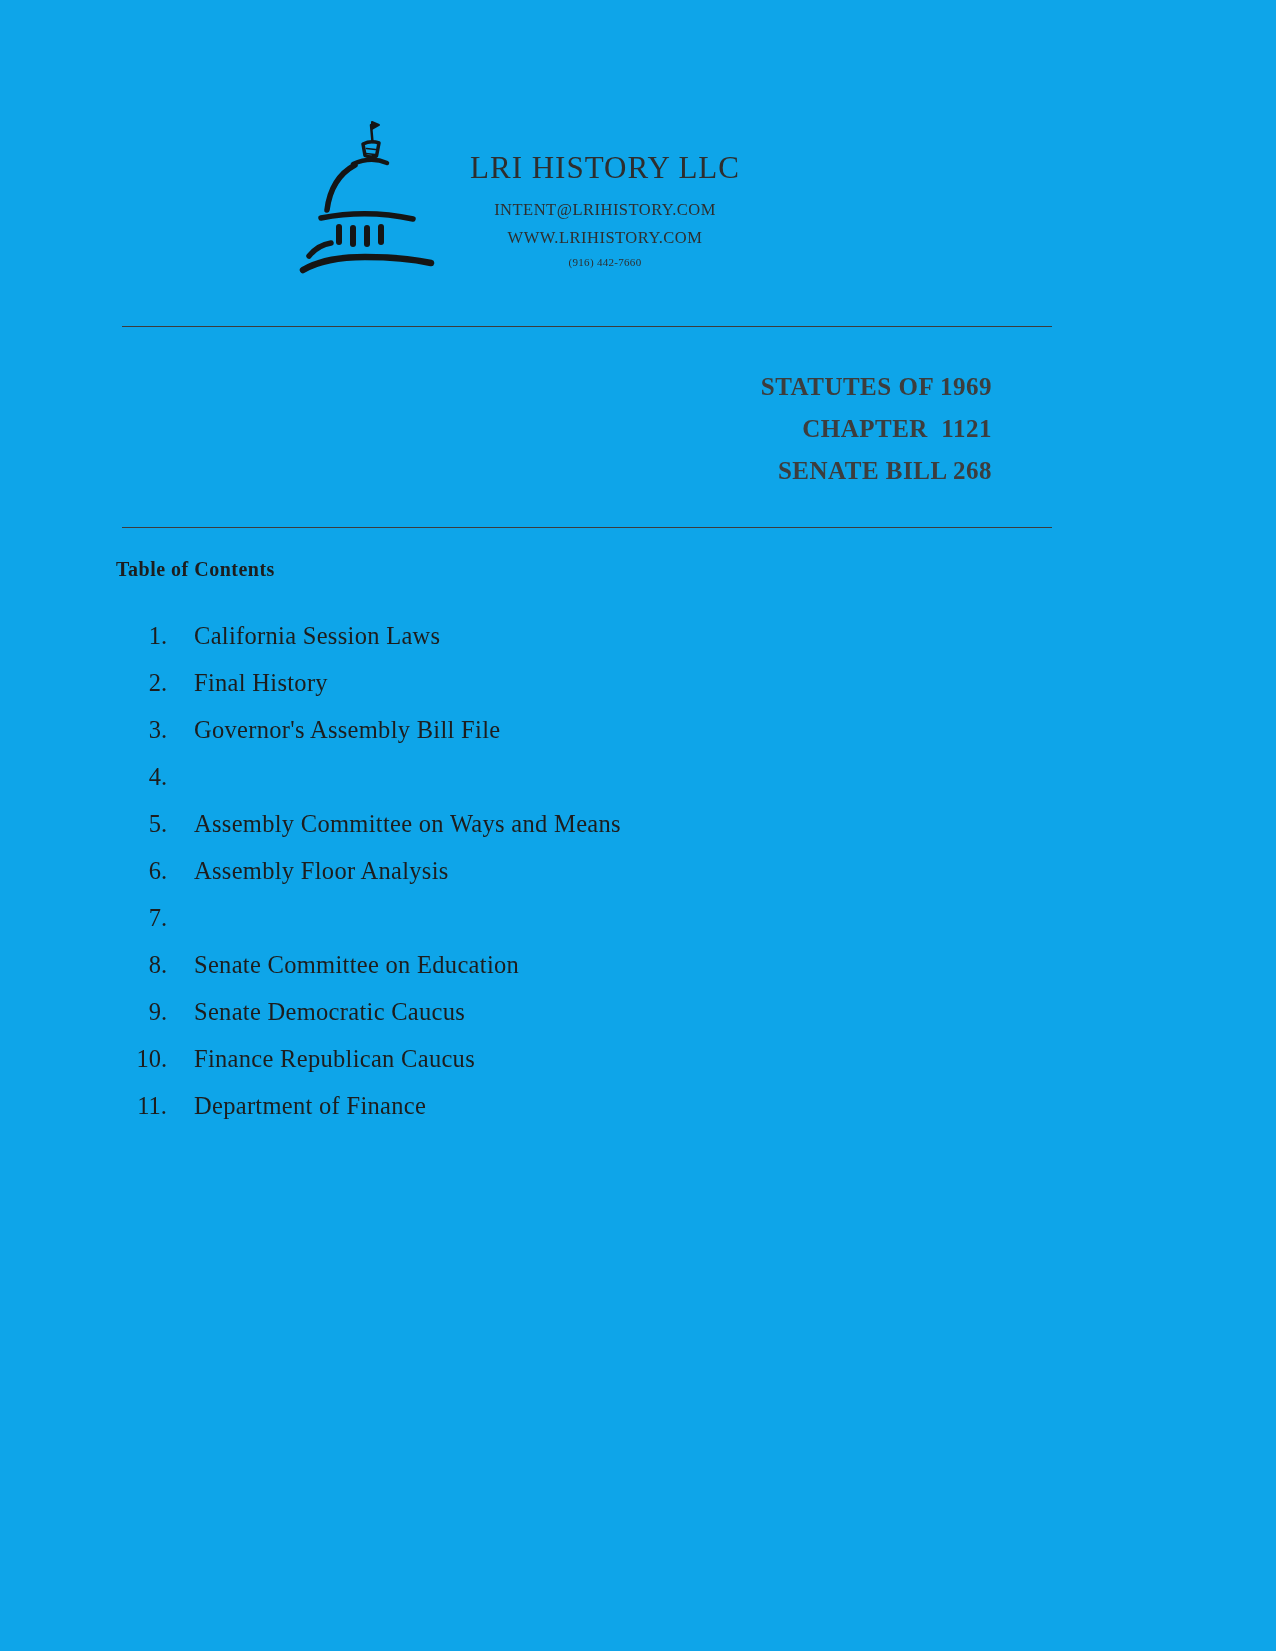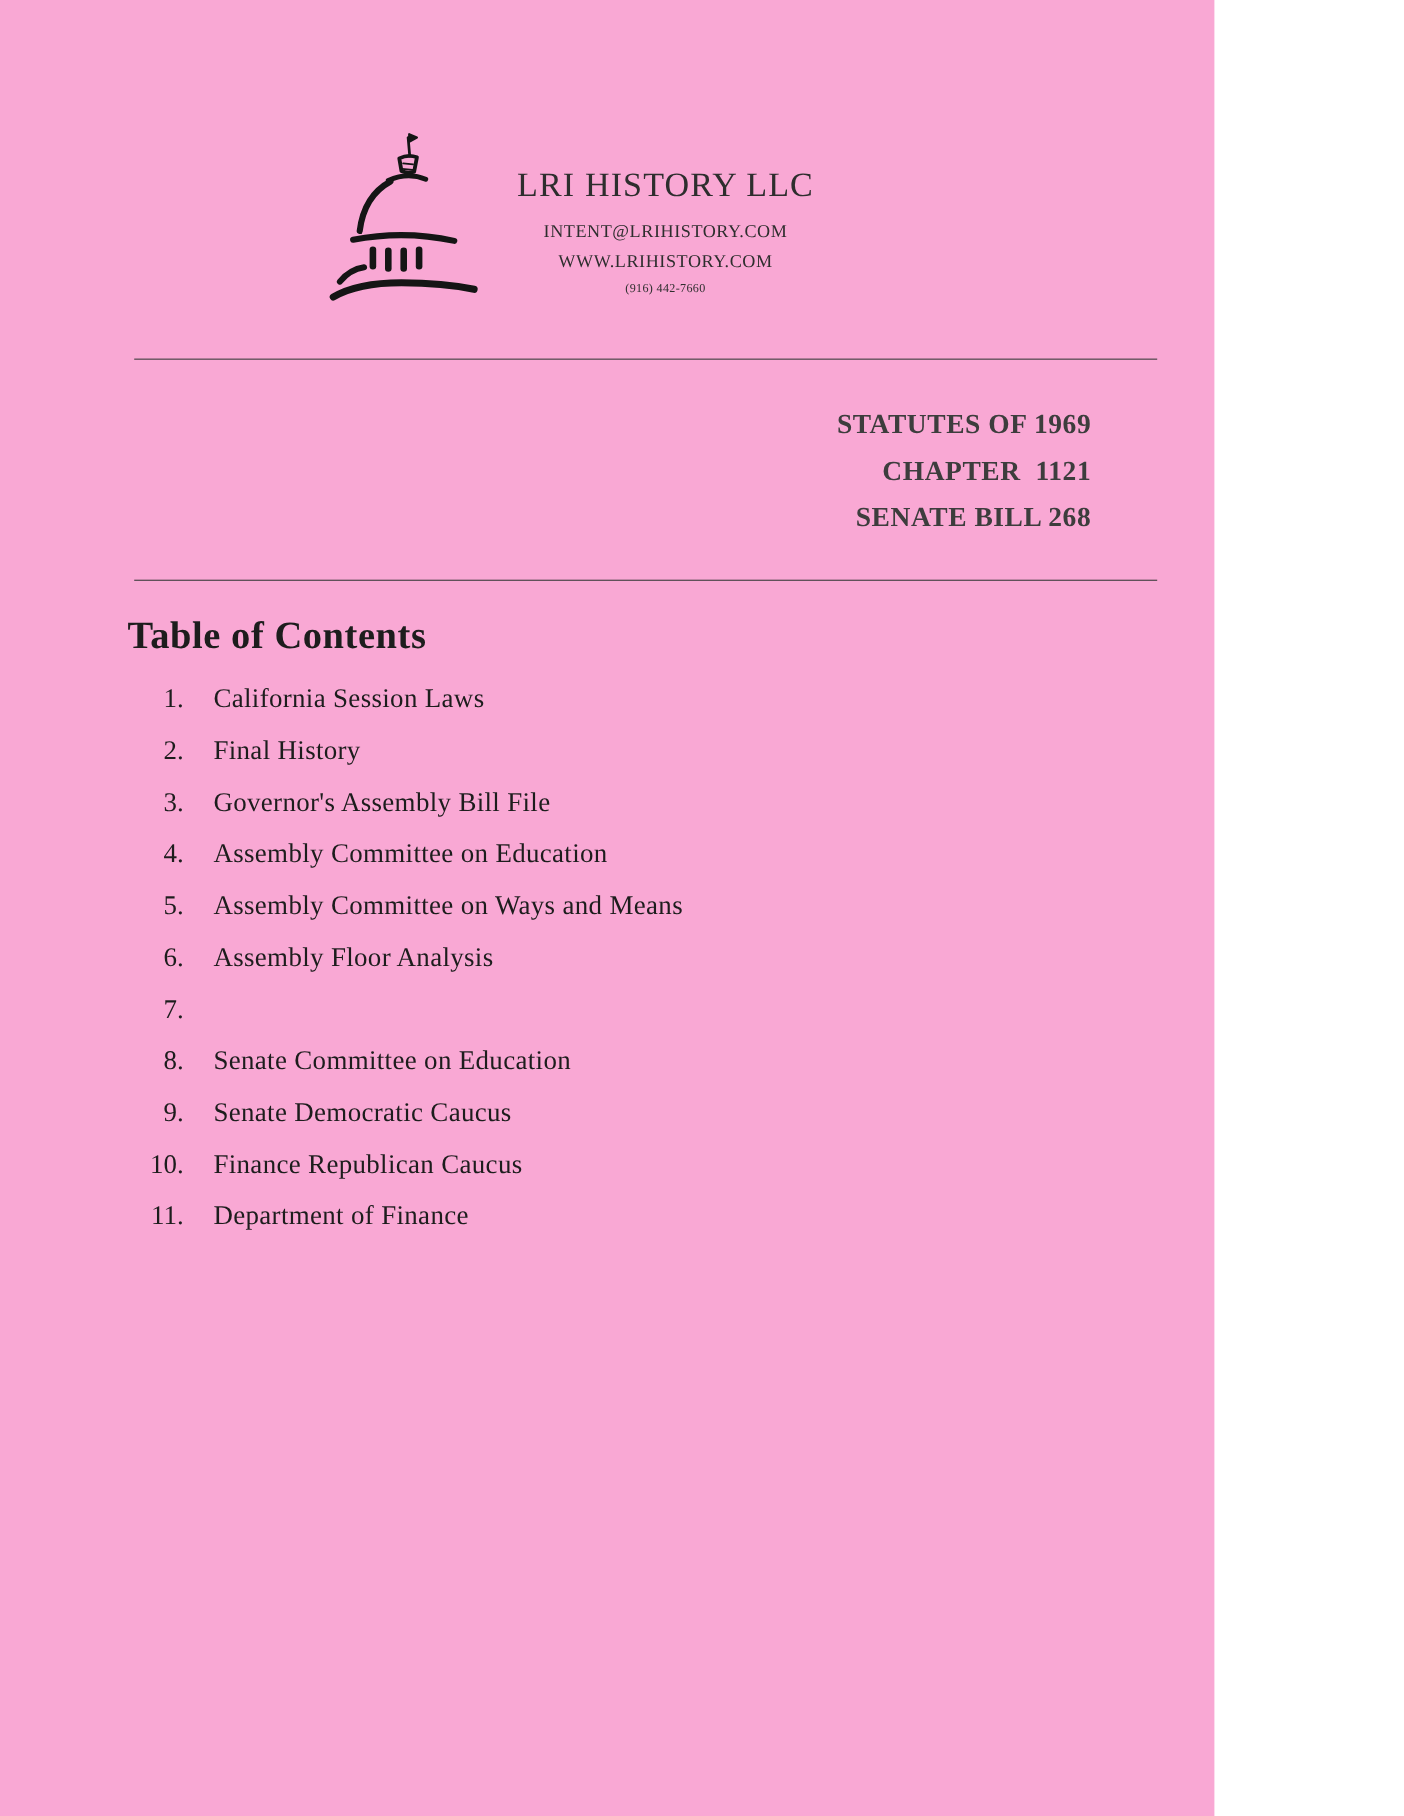--- a/index.html
+++ b/index.html
@@ -3,23 +3,23 @@
 <meta charset="utf-8">
 <style>
   * { margin: 0; padding: 0; box-sizing: border-box; }
   html, body { background: #ffffff; }
   body {
     font-family: "Liberation Serif", serif;
     color: #1a1a1a;
   }
   .page {
     position: relative;
-    width: 1104px;
+    width: 1276px;
     height: 1651px;
-    background: #f9a8d4;
+    background: #0ea5e9;
     overflow: hidden;
   }
 
   
   .logo {
     position: absolute;
     left: 295px;
     top: 120px;
     width: 150px;
     height: 170px;
@@ -74,21 +74,21 @@
     line-height: 42px;
     letter-spacing: 0.5px;
   }
   .reference-block div { white-space: pre; }
 
   
   .toc-title {
     position: absolute;
     left: 116px;
     top: 558px;
-    font-size: 35px;
+    font-size: 20px;
     font-weight: bold;
     color: #1d1d1d;
     letter-spacing: 0.5px;
   }
   .toc-list {
     position: absolute;
     left: 110px;
     top: 622px;
     list-style: none;
   }
@@ -168,21 +168,20 @@
     <li class="toc-item">
       <span class="toc-num">2.</span>
       <span class="toc-label">Final History</span>
     </li>
     <li class="toc-item">
       <span class="toc-num">3.</span>
       <span class="toc-label">Governor's Assembly Bill File</span>
     </li>
     <li class="toc-item">
       <span class="toc-num">4.</span>
-      <span class="toc-label">Assembly Committee on Education</span>
     </li>
     <li class="toc-item">
       <span class="toc-num">5.</span>
       <span class="toc-label">Assembly Committee on Ways and Means</span>
     </li>
     <li class="toc-item">
       <span class="toc-num">6.</span>
       <span class="toc-label">Assembly Floor Analysis</span>
     </li>
     <li class="toc-item">

